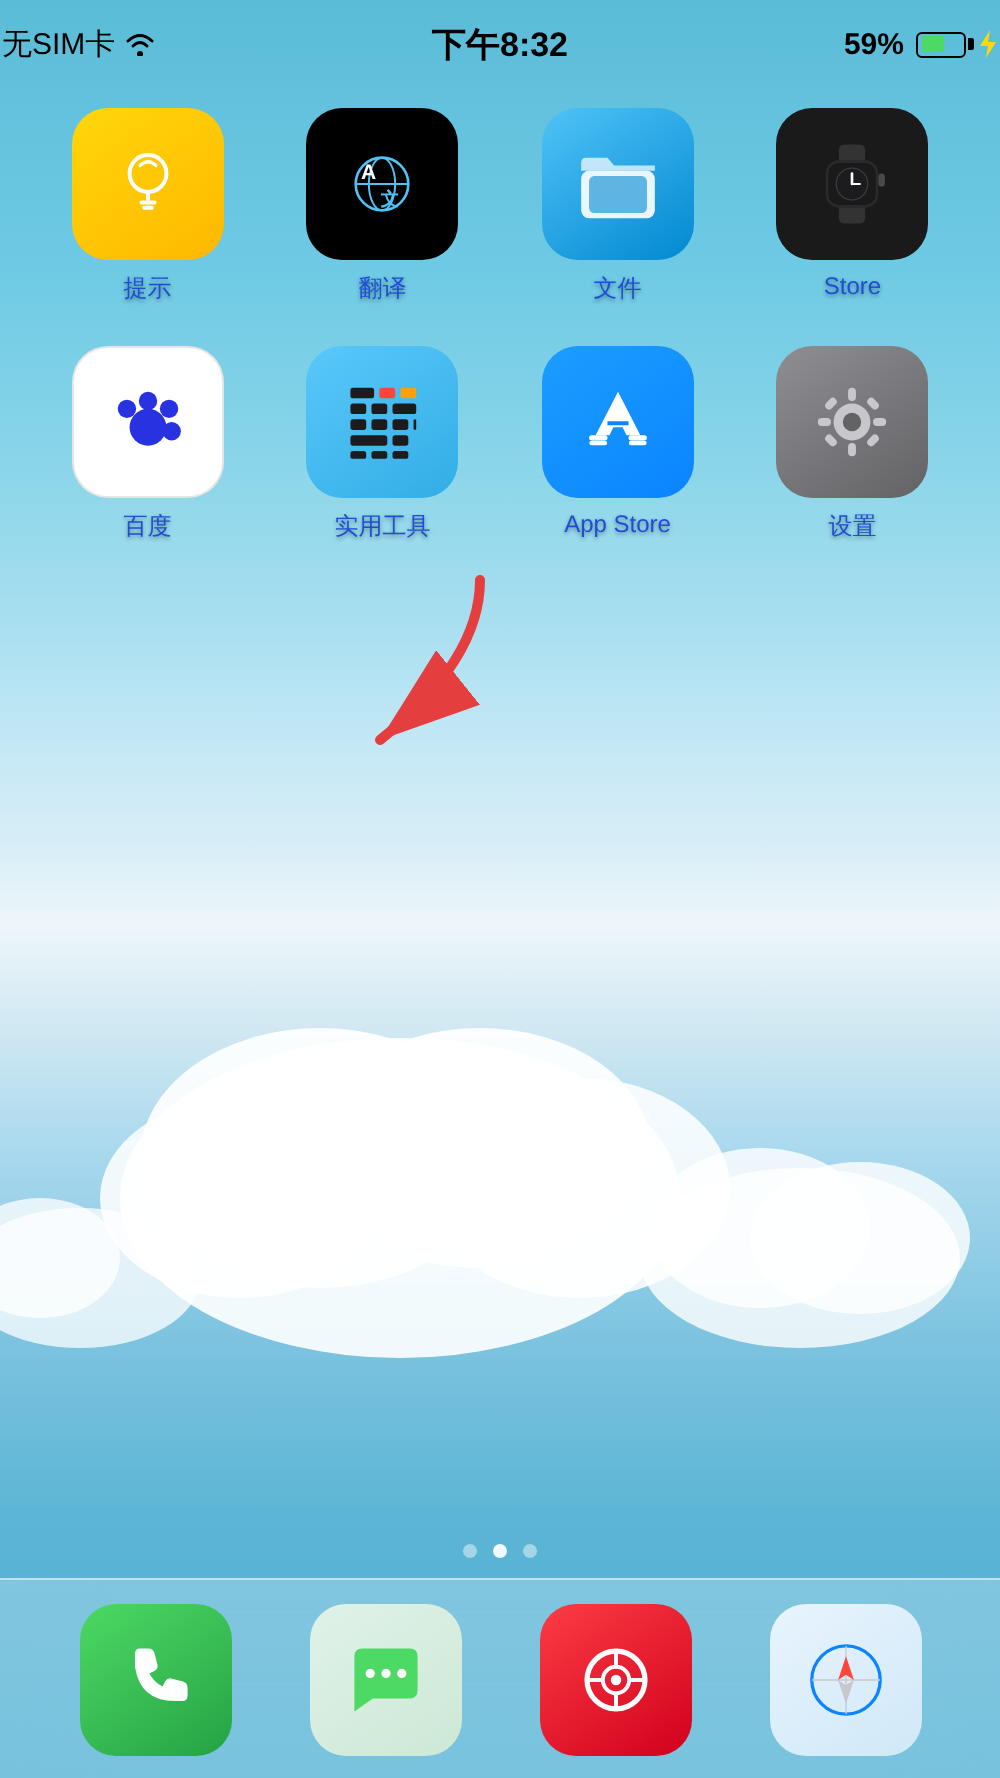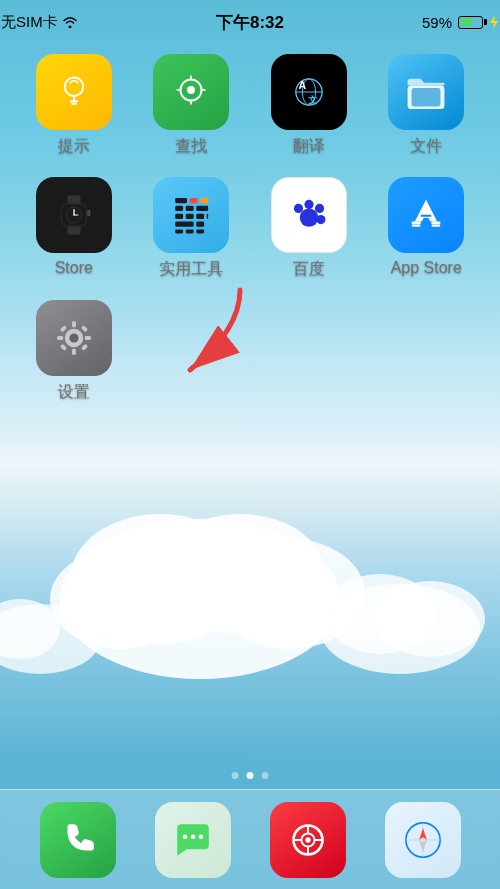--- a/index.html
+++ b/index.html
@@ -62,21 +62,21 @@
       position: absolute;
       left: 50%;
       transform: translateX(-50%);
     }
 
     .status-right {
       display: flex;
       align-items: center;
       gap: 6px;
       font-size: 15px;
-      font-weight: 400;
+      font-weight: 700;
     }
 
     .battery-container {
       display: flex;
       align-items: center;
       gap: 3px;
     }
 
     .battery-icon {
       width: 25px;
@@ -134,22 +134,22 @@
       height: 76px;
       border-radius: 18px;
       display: flex;
       align-items: center;
       justify-content: center;
       position: relative;
       overflow: hidden;
     }
 
     .app-label {
-      font-size: 16px;
-      color: #737373;
+      font-size: 12px;
+      color: #1d4ed8;
       text-align: center;
       text-shadow: 0 1px 2px rgba(0,0,0,0.4);
       font-weight: 400;
     }
 
     
     .icon-tips {
       background: linear-gradient(145deg, #ffd60a, #ffb800);
     }
 
@@ -342,33 +342,20 @@
         <circle cx="38" cy="30" r="14" fill="none" stroke="white" stroke-width="3"></circle>
         <line x1="38" y1="44" x2="38" y2="52" stroke="white" stroke-width="3" stroke-linecap="round"></line>
         <line x1="33" y1="52" x2="43" y2="52" stroke="white" stroke-width="3" stroke-linecap="round"></line>
         <line x1="35" y1="56" x2="41" y2="56" stroke="white" stroke-width="3" stroke-linecap="round"></line>
         <path d="M32 24 Q38 18 44 24" fill="none" stroke="white" stroke-width="2.5" stroke-linecap="round"></path>
       </svg>
     </div>
     <span class="app-label">提示</span>
   </div>
 
-  <div class="app-item">
-    <div class="app-icon icon-find">
-      <svg viewBox="0 0 76 76" width="76" height="76">
-        <circle cx="38" cy="35" r="16" fill="none" stroke="white" stroke-width="3"></circle>
-        <circle cx="38" cy="35" r="6" fill="white"></circle>
-        <line x1="38" y1="19" x2="38" y2="13" stroke="white" stroke-width="2.5"></line>
-        <line x1="38" y1="57" x2="38" y2="51" stroke="white" stroke-width="2.5"></line>
-        <line x1="22" y1="35" x2="16" y2="35" stroke="white" stroke-width="2.5"></line>
-        <line x1="60" y1="35" x2="54" y2="35" stroke="white" stroke-width="2.5"></line>
-      </svg>
-    </div>
-    <span class="app-label">查找</span>
-  </div>
 
   <div class="app-item">
     <div class="app-icon icon-translate">
       <svg viewBox="0 0 76 76" width="76" height="76">
 
         <circle cx="38" cy="38" r="20" fill="none" stroke="#4fc3f7" stroke-width="2"></circle>
         <ellipse cx="38" cy="38" rx="10" ry="20" fill="none" stroke="#4fc3f7" stroke-width="1.5"></ellipse>
         <line x1="18" y1="38" x2="58" y2="38" stroke="#4fc3f7" stroke-width="1.5"></line>
 
         <text x="22" y="34" font-size="16" fill="white" font-family="sans-serif" font-weight="bold">A</text>
@@ -408,20 +395,34 @@
 
         <circle cx="38" cy="38" r="12" fill="#1c1c1e" stroke="#3a3a3c" stroke-width="1"></circle>
 
         <line x1="38" y1="38" x2="38" y2="30" stroke="white" stroke-width="2" stroke-linecap="round"></line>
         <line x1="38" y1="38" x2="44" y2="38" stroke="white" stroke-width="1.5" stroke-linecap="round"></line>
 
         <rect x="58" y="30" width="5" height="10" rx="2.5" fill="#4a4a4a"></rect>
       </svg>
     </div>
     <span class="app-label">Store</span>
+  </div>
+
+  <div class="app-item">
+    <div class="app-icon icon-baidu">
+      <svg viewBox="0 0 76 76" width="76" height="76">
+
+        <circle cx="38" cy="42" r="14" fill="#2932e1"></circle>
+        <circle cx="22" cy="28" r="7" fill="#2932e1"></circle>
+        <circle cx="38" cy="22" r="7" fill="#2932e1"></circle>
+        <circle cx="54" cy="28" r="7" fill="#2932e1"></circle>
+        <circle cx="56" cy="45" r="7" fill="#2932e1"></circle>
+      </svg>
+    </div>
+    <span class="app-label">百度</span>
   </div>
 
   <div class="app-item">
     <div class="app-icon icon-utilities">
       <svg viewBox="0 0 76 76" width="76" height="76">
 
         <rect x="14" y="12" width="18" height="8" rx="2" fill="#1c1c1e"></rect>
         <rect x="36" y="12" width="12" height="8" rx="2" fill="#ff453a"></rect>
         <rect x="52" y="12" width="12" height="8" rx="2" fill="#ff9f0a"></rect>
         <rect x="14" y="24" width="12" height="8" rx="2" fill="#1c1c1e"></rect>
@@ -434,34 +435,20 @@
         <rect x="14" y="48" width="28" height="8" rx="2" fill="#1c1c1e"></rect>
         <rect x="46" y="48" width="12" height="8" rx="2" fill="#1c1c1e"></rect>
         <rect x="14" y="60" width="12" height="6" rx="2" fill="#1c1c1e"></rect>
         <rect x="30" y="60" width="12" height="6" rx="2" fill="#1c1c1e"></rect>
         <rect x="46" y="60" width="12" height="6" rx="2" fill="#1c1c1e"></rect>
       </svg>
     </div>
     <span class="app-label">实用工具</span>
   </div>
 
-  <div class="app-item">
-    <div class="app-icon icon-baidu">
-      <svg viewBox="0 0 76 76" width="76" height="76">
-
-        <circle cx="38" cy="42" r="14" fill="#2932e1"></circle>
-        <circle cx="22" cy="28" r="7" fill="#2932e1"></circle>
-        <circle cx="38" cy="22" r="7" fill="#2932e1"></circle>
-        <circle cx="54" cy="28" r="7" fill="#2932e1"></circle>
-        <circle cx="56" cy="45" r="7" fill="#2932e1"></circle>
-      </svg>
-    </div>
-    <span class="app-label">百度</span>
-  </div>
-
 
   <div class="app-item">
     <div class="app-icon icon-appstore">
       <svg viewBox="0 0 76 76" width="76" height="76">
 
         <path d="M38 16 L52 46 L44 46 L41 40 L35 40 L32 46 L24 46 Z" fill="white"></path>
         <rect x="29" y="36" width="18" height="5" rx="2.5" fill="none"></rect>
         <line x1="29" y1="38" x2="47" y2="38" stroke="#0a84ff" stroke-width="4.5"></line>
 
         <path d="M18 50 L28 50 M48 50 L58 50" stroke="white" stroke-width="4" stroke-linecap="round"></path>

